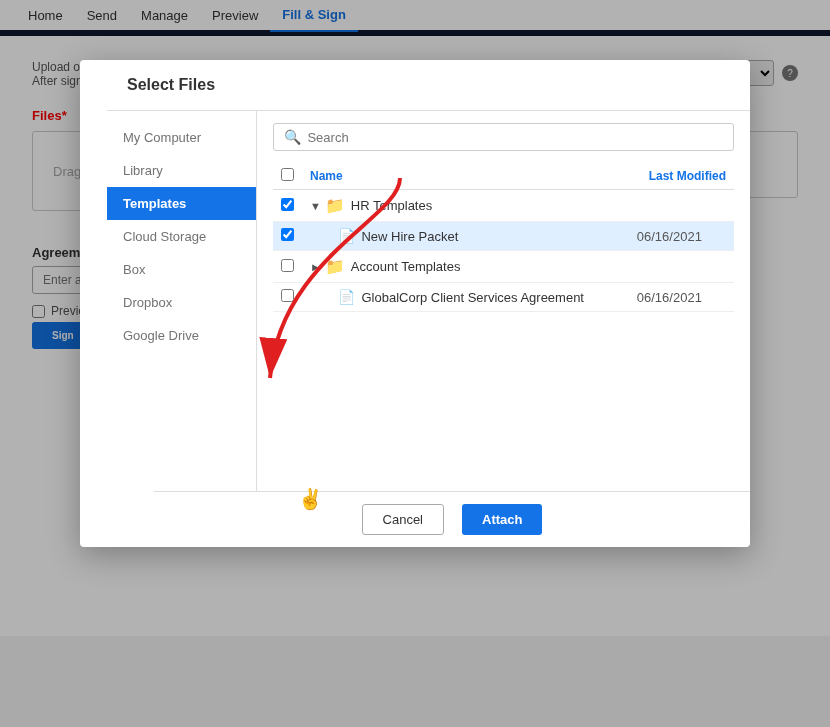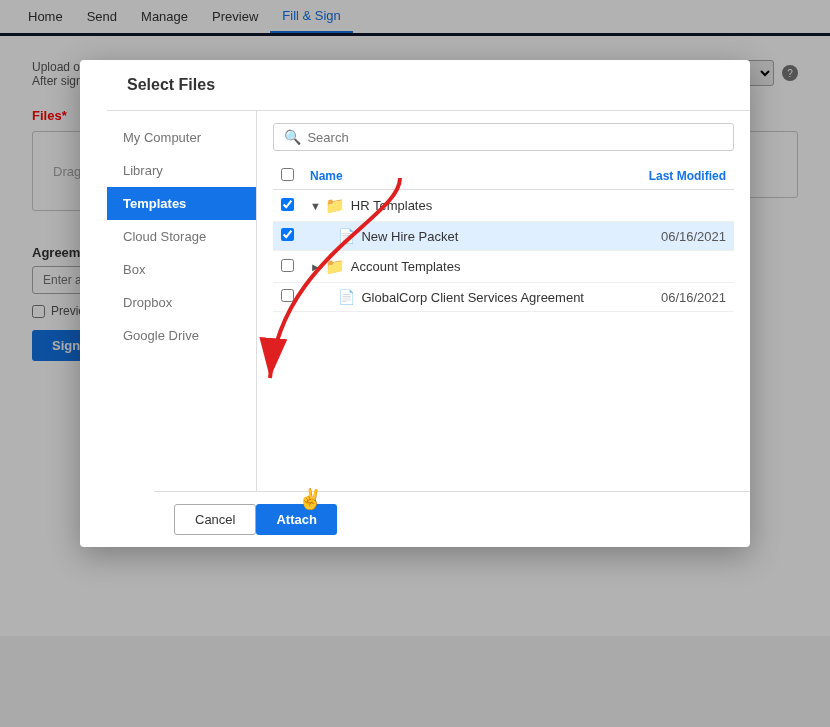--- a/index.html
+++ b/index.html
@@ -1,40 +1,40 @@
 <!DOCTYPE html>
 <html><head>
   <meta charset="utf-8">
   <style>
     * { box-sizing: border-box; margin: 0; padding: 0; }
     body { font-family: Arial, sans-serif; font-size: 13px; background: #f4f4f4; color: #333; width: 830px; height: 727px; overflow: hidden; position: relative; }
 
     
-    .top-nav { display: flex; align-items: center; background: #fff; border-bottom: 3px solid #0f172a; padding: 0 16px; height: 36px; }
+    .top-nav { display: flex; align-items: center; background: #fff; border-bottom: 6px solid #0f172a; padding: 0 16px; height: 36px; }
     .top-nav a { text-decoration: none; color: #333; padding: 8px 12px; font-size: 13px; cursor: pointer; }
-    .top-nav a.active { color: #1473e6; border-bottom: 2px solid #1473e6; font-weight: normal; }
+    .top-nav a.active { color: #1473e6; border-bottom: 2px solid #1473e6; font-weight: bold; }
 
     
     .main-content { padding: 24px 32px; background: #fff; min-height: 600px; }
     .help-icon { width: 16px; height: 16px; border-radius: 50%; background: #777; color: #fff; font-size: 10px; display: flex; align-items: center; justify-content: center; cursor: pointer; }
 
     .files-label { font-size: 13px; font-weight: bold; margin-bottom: 8px; }
     .files-label span { color: red; }
     .files-dropzone { border: 1px solid #ccc; border-radius: 3px; display: flex; align-items: center; justify-content: space-between; padding: 30px 20px; margin-bottom: 16px; position: relative; min-height: 80px; }
     .drag-text { color: #aaa; font-size: 13px; }
     .add-files-btn { border: 1px solid #1473e6; color: #1473e6; background: #fff; padding: 5px 12px; border-radius: 3px; font-size: 12px; cursor: pointer; font-weight: bold; position: absolute; right: 20px; top: 50%; transform: translateY(-50%); }
 
     .options-panel { border: 1px solid #ccc; padding: 14px; border-radius: 3px; min-width: 200px; position: absolute; right: 32px; top: 190px; background: #fff; }
     .options-title { font-weight: bold; font-size: 13px; margin-bottom: 8px; }
     .options-panel label { display: flex; align-items: center; gap: 6px; font-size: 12px; color: #555; }
 
     .agreement-name-label { font-size: 13px; font-weight: bold; margin-bottom: 6px; }
     .agreement-name-input { border: 1px solid #aaa; border-radius: 3px; padding: 6px 10px; font-size: 12px; width: 260px; color: #aaa; }
     .preview-row { display: flex; align-items: center; gap: 6px; margin-top: 10px; font-size: 12px; color: #555; }
-    .sign-btn { background: #1473e6; color: #fff; border: none; border-radius: 3px; padding: 8px 20px; font-size: 13px; font-weight: bold; cursor: pointer; margin-top: 12px; display: block; }
+    .sign-btn { background: #1473e6; color: #fff; border: none; border-radius: 3px; padding: 8px 20px; font-size: 10px; font-weight: bold; cursor: pointer; margin-top: 4px; display: block; }
 
     
     .dialog-overlay { position: absolute; top: 0; left: 0; width: 830px; height: 727px; background: rgba(0,0,0,0.3); z-index: 100; display: flex; align-items: flex-start; justify-content: center; padding-top: 60px; }
     .dialog { background: #fff; border-radius: 4px; width: 670px; min-height: 480px; display: flex; flex-direction: column; box-shadow: 0 8px 32px rgba(0,0,0,0.3); overflow: hidden; padding-left: 27px; }
     .dialog-header { padding: 16px 20px; border-bottom: 1px solid #ddd; font-size: 16px; font-weight: bold; color: #333; }
     .dialog-body { display: flex; flex: 1; min-height: 380px; }
 
     
     .dialog-sidebar { width: 150px; border-right: 1px solid #ddd; padding: 10px 0; background: #fff; }
     .sidebar-item { padding: 9px 16px; font-size: 13px; color: #737373; cursor: pointer; border-radius: 0; }
@@ -51,24 +51,24 @@
     .file-table thead tr th.right { text-align: right; margin-top: 44px; }
     .file-table tbody tr td { padding: 6px 8px; font-size: 13px; border-bottom: 1px solid #eee; vertical-align: middle; }
     .file-row-indent2 { padding-left: 36px !important; }
 
     .checkbox-cell { width: 28px; }
     .checkbox-cell input[type=checkbox] { cursor: pointer; }
     .expand-icon { color: #555; font-size: 11px; margin-right: 4px; }
     .folder-icon { color: #555; font-size: 16px; margin-right: 6px; }
     .file-icon { color: #777; font-size: 14px; margin-right: 6px; }
     .row-icon-cell { display: flex; align-items: center; }
-    .date-cell { text-align: right; color: #555; font-size: 12px; }
-
-    
-    .dialog-footer { padding: 12px 20px; border-top: 1px solid #ddd; display: flex; justify-content: flex-start; gap: 0; margin-left: 47px; }
+    .date-cell { color: #555; font-size: 12px; }
+
+    
+    .dialog-footer { padding: 12px 20px; border-top: 1px solid #ddd; display: flex; justify-content: center; gap: 18px; margin-left: 47px; }
     .cancel-btn { background: #fff; color: #333; border: 1px solid #aaa; border-radius: 3px; padding: 7px 20px; font-size: 13px; cursor: pointer; }
     .attach-btn { background: #1473e6; color: #fff; border: none; border-radius: 3px; padding: 7px 20px; font-size: 13px; font-weight: bold; cursor: pointer; }
 
     
     .red-arrow-svg { position: absolute; top: 158px; left: 180px; z-index: 201; pointer-events: none; }
 
     
     .add-files-highlight { box-shadow: 0 0 0 2px red; }
 
     

